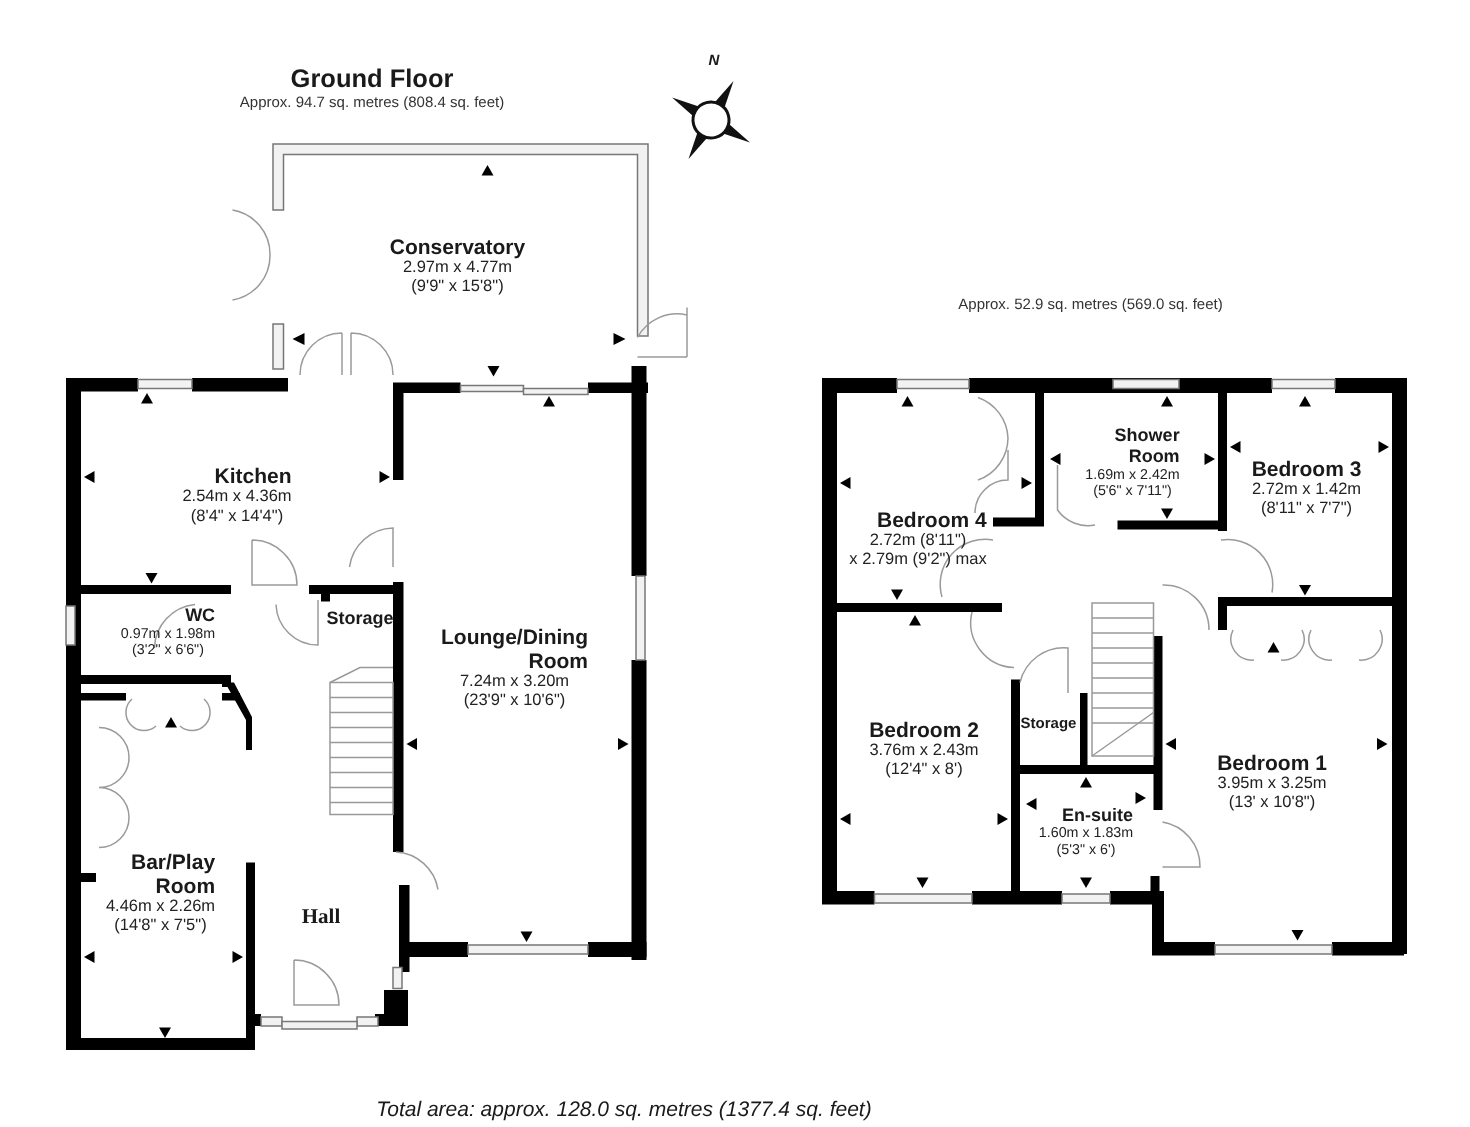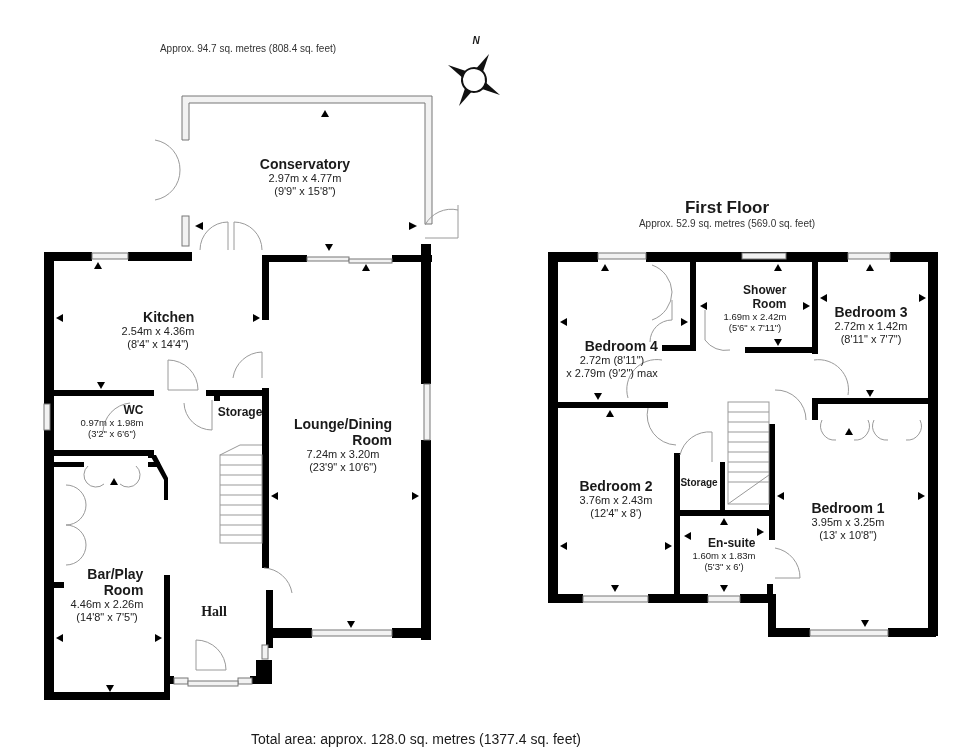--- a/index.html
+++ b/index.html
@@ -5,21 +5,21 @@
   html, body { margin:0; padding:0; background:#ffffff; }
   body { width:980px; height:751px; position:relative; overflow:hidden; font-family:"Liberation Sans", sans-serif; color:#1a1a1a; }
   #plan { position:absolute; left:0; top:0; }
   .lbl { position:absolute; text-align:center; transform:translateX(-50%); white-space:nowrap; line-height:1.15; }
   .floor-title { font-weight:bold; font-size:17px; }
   .floor-sub { font-size:10px; color:#333; }
   .room-name { font-weight:bold; font-size:14px;text-align:right; }
   .room-name.small { font-size:12px; }
   .room-dim { font-size:11px; color:#222; }
   .room-dim.small { font-size:9.5px; }
-  .total { position:absolute; left:0; width:832px; top:731px; text-align:center; font-size:14px; }
+  .total { position:absolute; left:0; width:832px; top:731px; text-align:center; font-size:14px;font-style:italic; }
 </style>
 </head>
 <body>
 
 <svg id="plan" width="980" height="751" viewBox="0 0 980 751" xmlns="http://www.w3.org/2000/svg">
   <defs>
     <marker id="m" markerWidth="1" markerHeight="1"></marker>
   </defs>
 
   <g fill="#000">
@@ -216,20 +216,21 @@
     <polygon points="0,30 -4,10 4,10" fill="#111"></polygon>
     <polygon points="-30,0 -10,-4 -10,4" fill="#111"></polygon>
     <polygon points="30,0 10,-4 10,4" fill="#111"></polygon>
     <circle cx="0" cy="0" r="12" fill="#fff" stroke="#111" stroke-width="2"></circle>
   </g>
 </svg>
 
 <div class="lbl" style="left:476px; top:30px;"><span style="font-weight:bold;font-size:10px;font-style:italic;">N</span></div>
 
 <div class="lbl" style="left:248px; top:43px;">
+  <div class="floor-title">Ground Floor</div>
   <div class="floor-sub">Approx. 94.7 sq. metres (808.4 sq. feet)</div>
 </div>
 
 <div class="lbl" style="left:305px; top:156px;">
   <div class="room-name">Conservatory</div>
   <div class="room-dim">2.97m x 4.77m</div>
   <div class="room-dim">(9'9" x 15'8")</div>
 </div>
 
 <div class="lbl" style="left:158px; top:309px;">
@@ -260,21 +261,20 @@
   <div class="room-name">Room</div>
   <div class="room-dim">4.46m x 2.26m</div>
   <div class="room-dim">(14'8" x 7'5")</div>
 </div>
 
 <div class="lbl" style="left:214px; top:604px;font-family:Liberation Serif, serif;">
   <div class="room-name">Hall</div>
 </div>
 
 <div class="lbl" style="left:727px; top:198px;">
-  <div class="floor-title">First Floor</div>
   <div class="floor-sub">Approx. 52.9 sq. metres (569.0 sq. feet)</div>
 </div>
 
 <div class="lbl" style="left:612px; top:299px;margin-top:39px;">
   <div class="room-name">Bedroom 4</div>
   <div class="room-dim">2.72m (8'11")</div>
   <div class="room-dim">x 2.79m (9'2") max</div>
 </div>
 
 <div class="lbl" style="left:755px; top:284px;">

